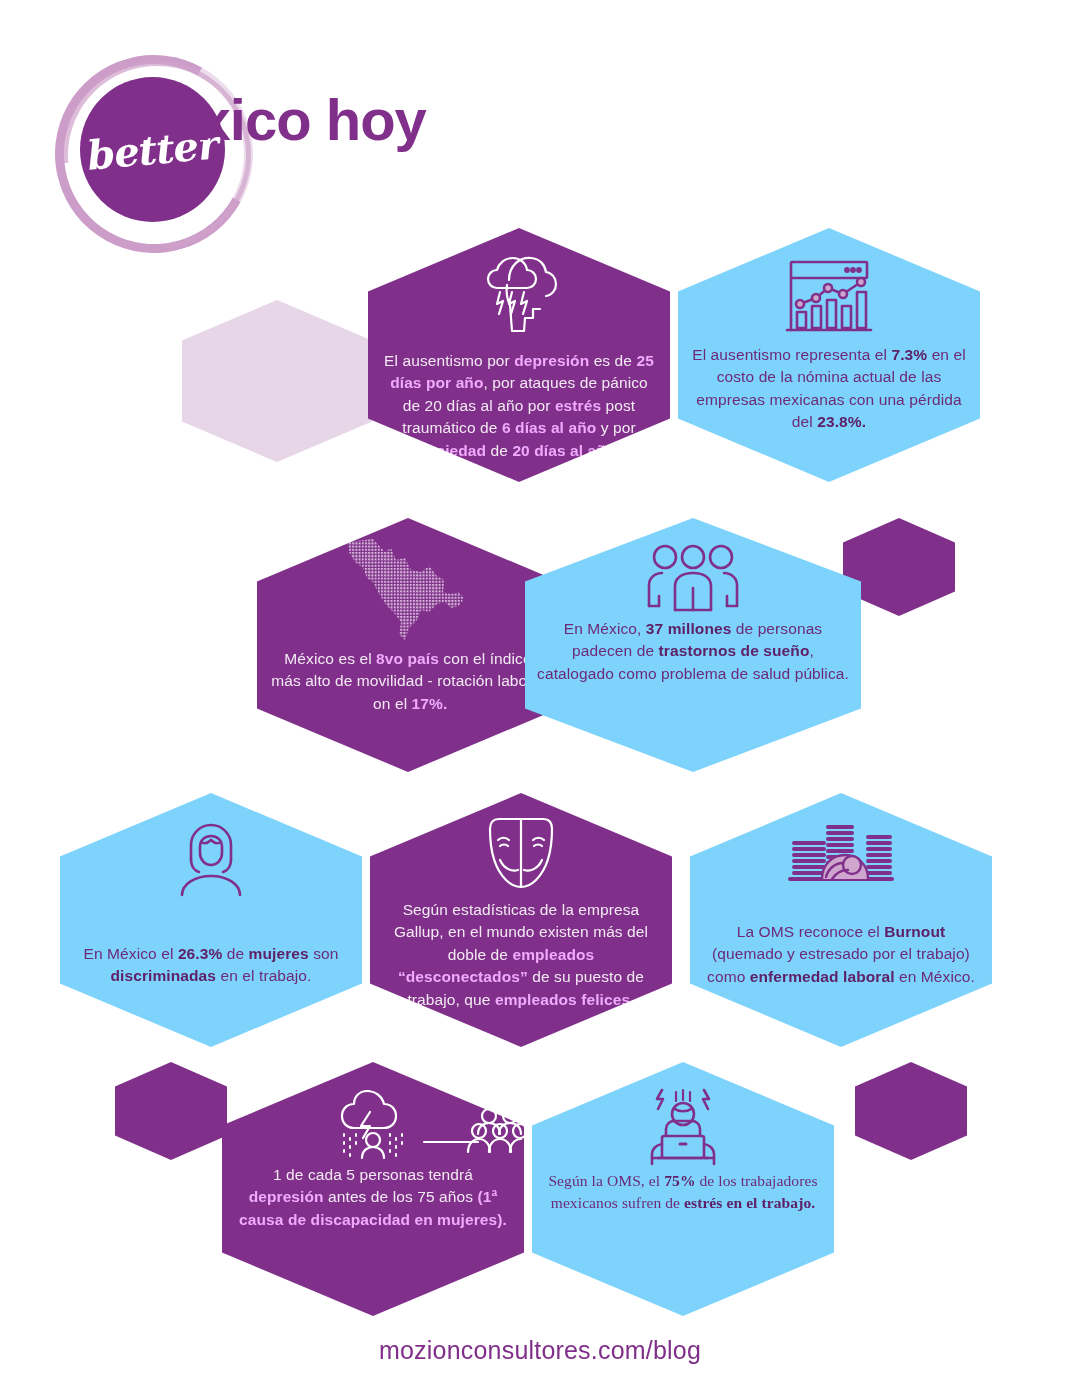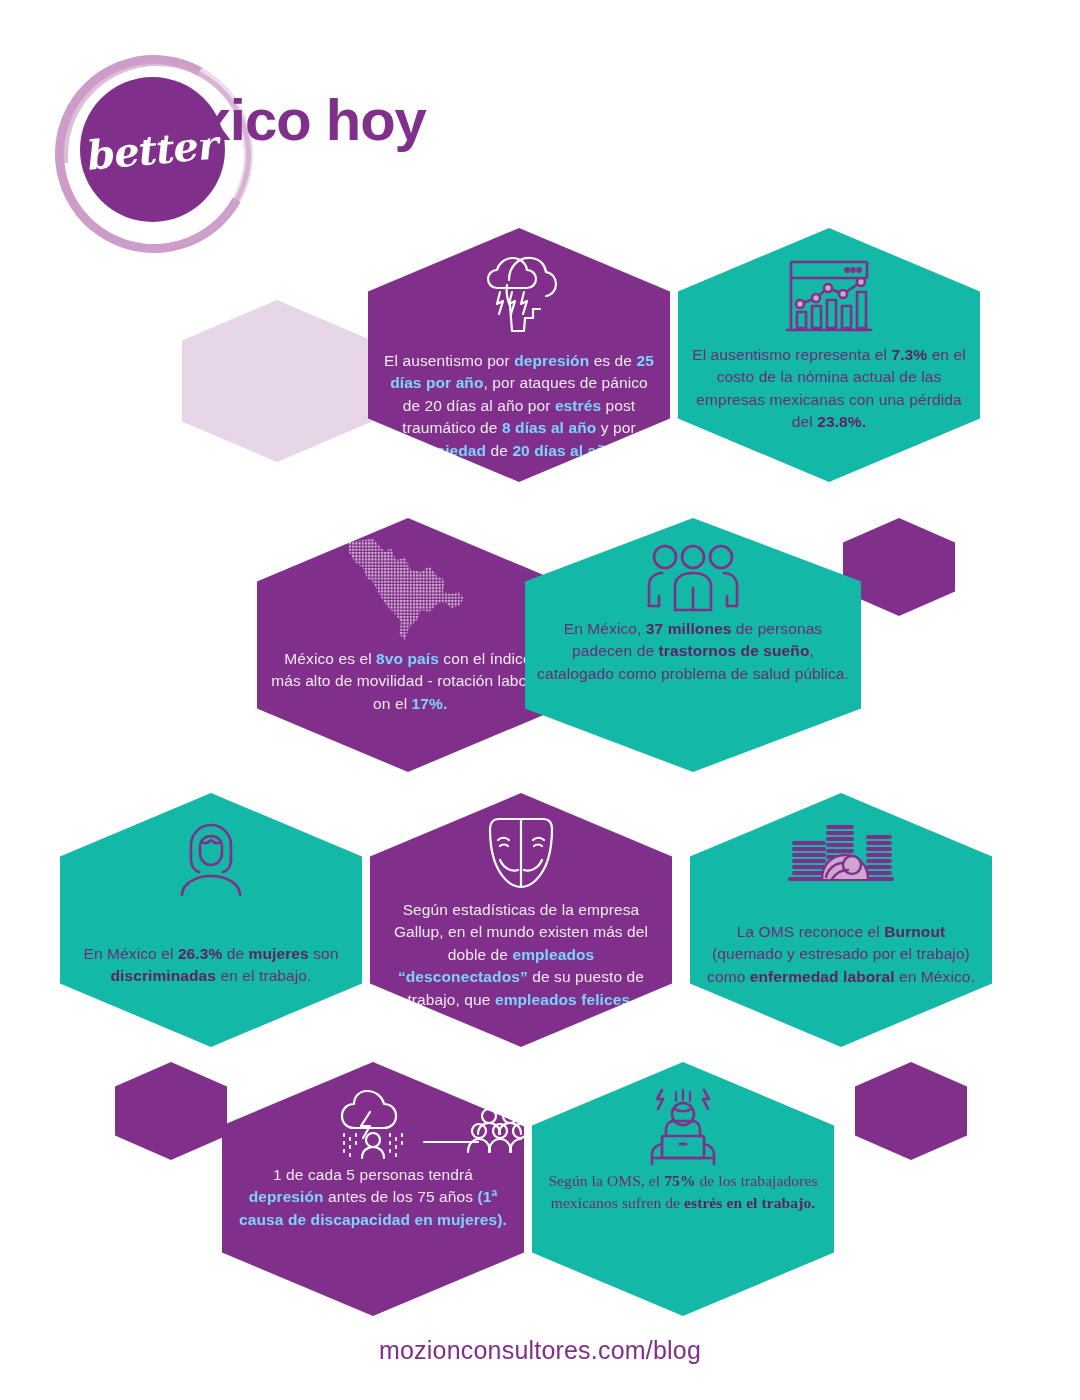--- a/index.html
+++ b/index.html
@@ -48,32 +48,32 @@
 
   
   .hex{
     position:absolute;
     -webkit-clip-path:polygon(50% 0%,100% 25%,100% 75%,50% 100%,0% 75%,0% 25%);
     clip-path:polygon(50% 0%,100% 25%,100% 75%,50% 100%,0% 75%,0% 25%);
     display:flex;flex-direction:column;align-items:center;
     box-sizing:border-box;
   }
   .hex.dark{background:#80308a;}
-  .hex.light{background:#14b8a6;}
+  .hex.light{background:#7dd3fc;}
   .hex.pale{background:#e6d6e8;}
 
   .hex .icon{display:flex;align-items:center;justify-content:center;}
   .hex .txt{
     text-align:center;line-height:1.45;
     font-size:15.5px;letter-spacing:.1px;padding:0 12px;
   }
   .hex.dark .txt{color:#f2e9f3;}
   .hex.light .txt{color:#6d2a77;}
   .hex .txt b{font-weight:700;}
-  .hex.dark .txt b{color:#7dd3fc;}
+  .hex.dark .txt b{color:#f0abfc;}
   .hex.light .txt b{color:#5e2168;}
 
   .shadow{filter:drop-shadow(3px 5px 5px rgba(90,60,95,.28));}
 
   
   #hex-depresion   {left:368px;top:228px;width:302px;height:254px;padding-top:22px;}
   #hex-ausentismo  {left:678px;top:228px;width:302px;height:254px;padding-top:28px;}
   #hex-mapa        {left:215px;top:518px;width:302px;height:254px;padding-top:18px;margin-left:42px;}
   #hex-sueno       {left:525px;top:518px;width:336px;height:254px;padding-top:26px;}
   #hex-mujeres     {left:60px;top:793px;width:302px;height:254px;padding-top:26px;gap:44px;}
@@ -116,21 +116,21 @@
   <span class="icon">
     <svg width="92" height="100" viewBox="0 0 92 100" fill="none" stroke="#ffffff" stroke-width="2.2" stroke-linecap="round" stroke-linejoin="round">
       <path d="M36 30C36 16 46 7 58 8c9 .7 14 7 15 14 6 1 10 6 10 12 0 6-4 11-10 12"></path>
       <path d="M34 35c-1 7 0 14 3 20l2 26h12l1-13h8v-9h7"></path>
       <path d="M24 20c-5 0-9 4-9 9s4 9 9 9h30c5 0 9-4 9-9s-4-9-9-9c-1-7-7-12-14-12-8 0-14 5-16 12z"></path>
       <path d="M27 42l-3 12 6-3-4 13"></path>
       <path d="M39 42l-3 12 6-3-4 13"></path>
       <path d="M51 42l-3 12 6-3-4 13"></path>
     </svg>
   </span>
-  <div class="txt">El ausentismo por <b>depresión</b> es de <b>25 días por año</b>, por ataques de pánico de 20 días al año por <b>estrés</b> post traumático de <b>8 días al año</b> y por <b>ansiedad</b> de <b>20 días al año.</b></div>
+  <div class="txt">El ausentismo por <b>depresión</b> es de <b>25 días por año</b>, por ataques de pánico de 20 días al año por <b>estrés</b> post traumático de <b>6 días al año</b> y por <b>ansiedad</b> de <b>20 días al año.</b></div>
 </div>
 
 <div class="hex light shadow" id="hex-ausentismo">
   <span class="icon">
     <svg width="92" height="88" viewBox="0 0 92 88" fill="none" stroke="#80308a" stroke-width="2.6" stroke-linecap="round" stroke-linejoin="round">
       <rect x="8" y="6" width="76" height="16" rx="1"></rect>
       <circle cx="64" cy="14" r="1.6" fill="#80308a"></circle>
         <circle cx="70" cy="14" r="1.6" fill="#80308a"></circle>
         <circle cx="76" cy="14" r="1.6" fill="#80308a"></circle>
       <path d="M8 22v52"></path>

